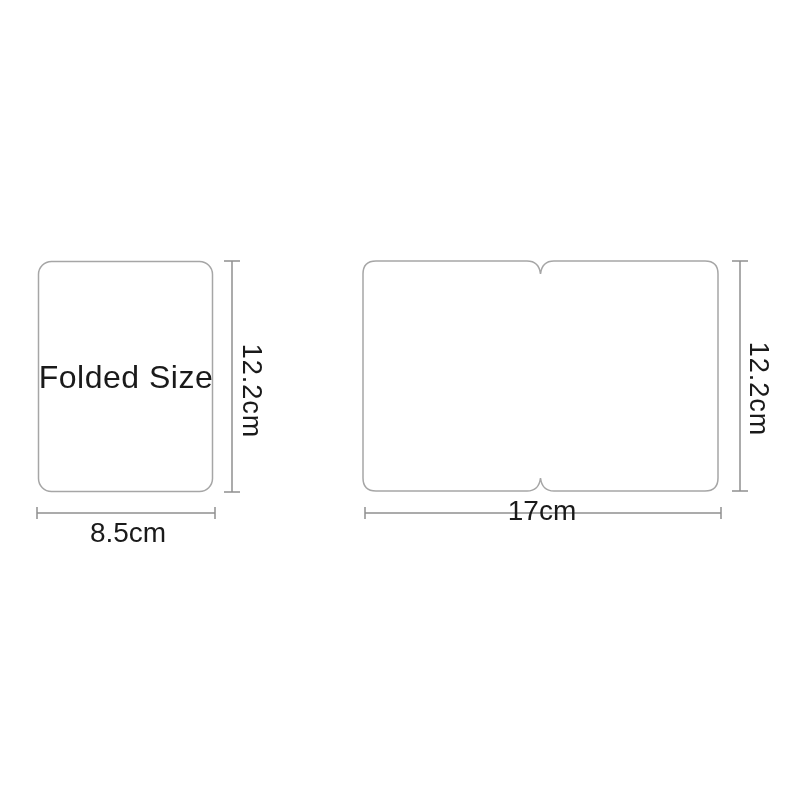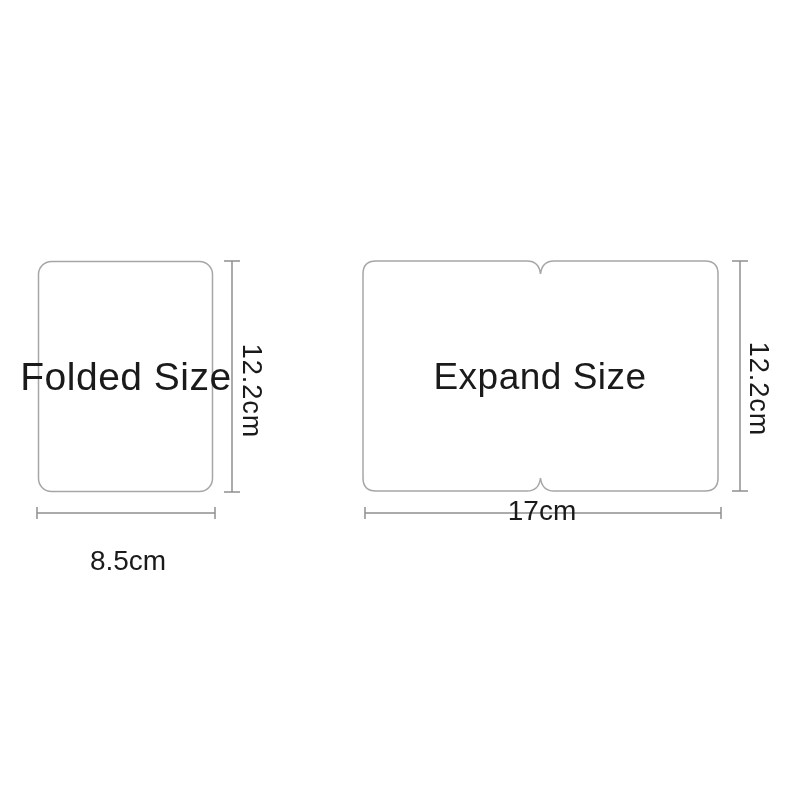--- a/index.html
+++ b/index.html
@@ -36,27 +36,27 @@
   }
   .label {
     position: absolute;
     color: var(--text);
     white-space: nowrap;
   }
   .card-label {
     transform: translate(-50%, -50%);
     letter-spacing: 0.5px;
   }
-  .folded-label  { left: 126px; top: 377px; font-size: 39px; }
+  .folded-label  { left: 126px; top: 377px; font-size: 32px; }
   .expand-label  { left: 540px; top: 377px; font-size: 37px; }
   .dim-label {
     transform: translate(-50%, 0);
     font-size: 28px;
   }
-  .folded-width-label { left: 128px; top: 517px; margin-top: 28px; }
+  .folded-width-label { left: 128px; top: 517px; }
   .expand-width-label { left: 542px; top: 495px; }
   .dim-label-vertical {
     font-size: 27px;
     letter-spacing: 1px;
     transform: translate(-50%, -50%) rotate(90deg);
   }
   .folded-height-label { left: 251px; top: 391px; }
   .expand-height-label { left: 758px; top: 389px; }
 </style>
 </head>
@@ -99,21 +99,20 @@
 
     <g>
       <line class="dim-line" x1="365" y1="513" x2="721" y2="513"></line>
       <line class="dim-line" x1="365" y1="507" x2="365" y2="519"></line>
       <line class="dim-line" x1="721" y1="507" x2="721" y2="519"></line>
     </g>
   </svg>
 
   <div class="label card-label folded-label">Folded Size</div>
 
-  <div class="label card-label expand-label">Expand Size</div>
 
   <div class="label dim-label folded-width-label">8.5cm</div>
 
   <div class="label dim-label expand-width-label">17cm</div>
 
   <div class="label dim-label-vertical folded-height-label">12.2cm</div>
 
   <div class="label dim-label-vertical expand-height-label">12.2cm</div>
 
 </div>

